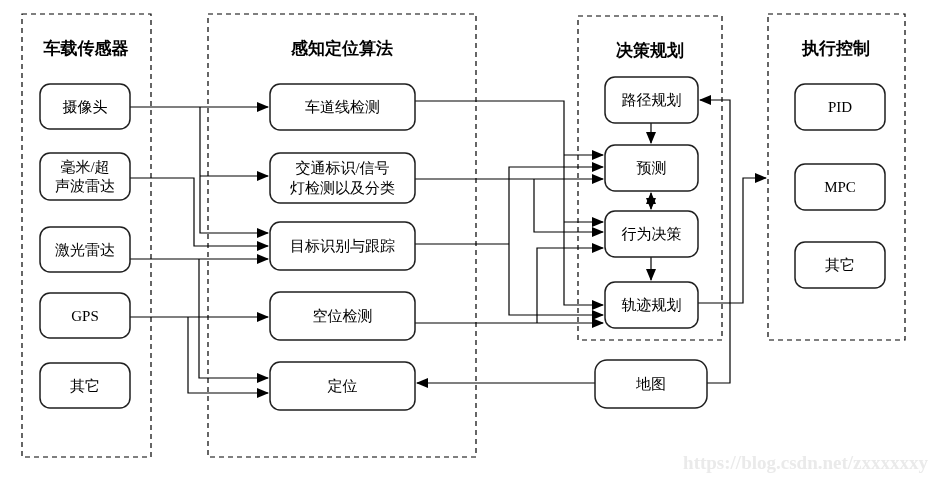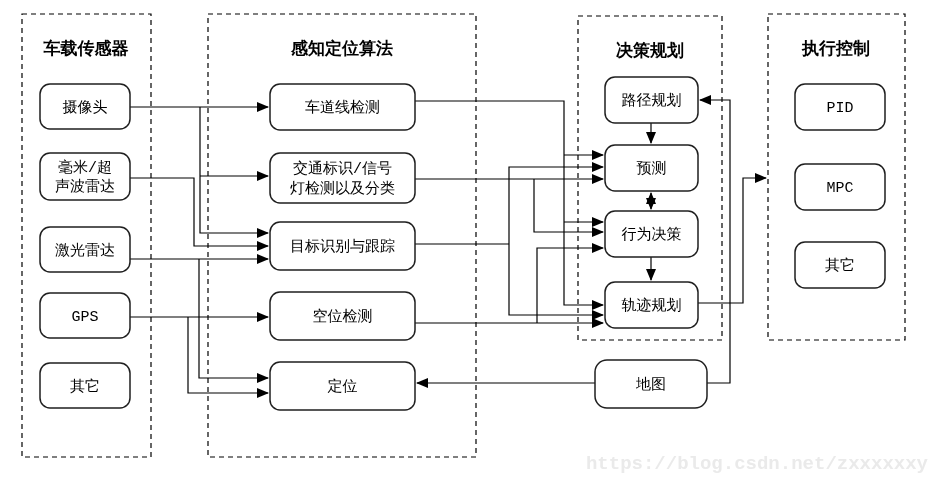--- a/index.html
+++ b/index.html
@@ -1,17 +1,17 @@
 <!DOCTYPE html>
 <html><head>
 <meta charset="utf-8">
 <style>
   html,body{margin:0;padding:0;background:#ffffff;}
   .stage{position:relative;width:932px;height:477px;background:#ffffff;overflow:hidden;
-         font-family:Liberation Mono, monospace;}
+         font-family:Liberation Serif, serif;}
   svg{display:block;}
   .container-rect{fill:none;stroke:#000000;stroke-width:1.2;stroke-dasharray:5 4;}
   .node-rect{fill:#ffffff;stroke:#1f1f1f;stroke-width:1.5;}
   .edge{fill:none;stroke:#000000;stroke-width:1.2;}
   .title-text{font-size:17px;font-weight:bold;fill:#000000;text-anchor:middle;}
   .label-text{font-size:15px;fill:#000000;text-anchor:middle;}
   .watermark-text{font-size:19px;fill:#eaeaea;text-anchor:end;font-weight:bold;}
 </style>
 </head>
 <body>

